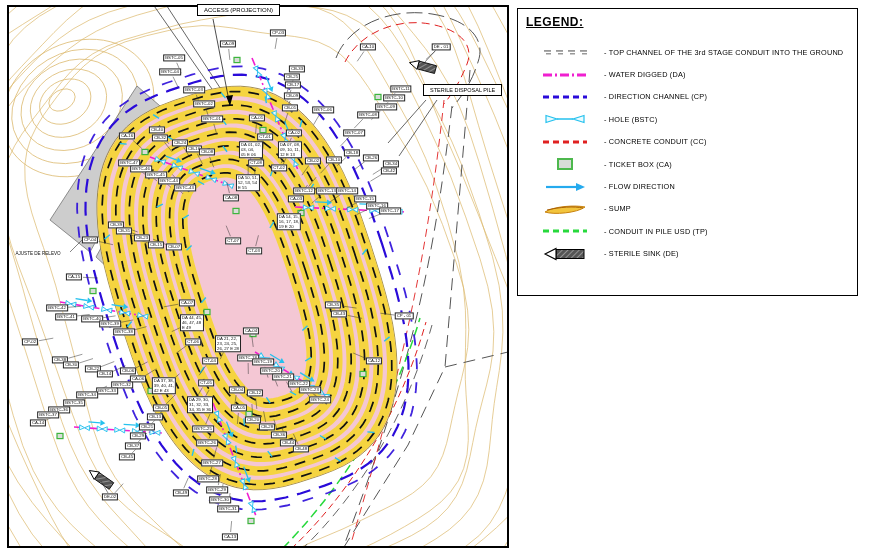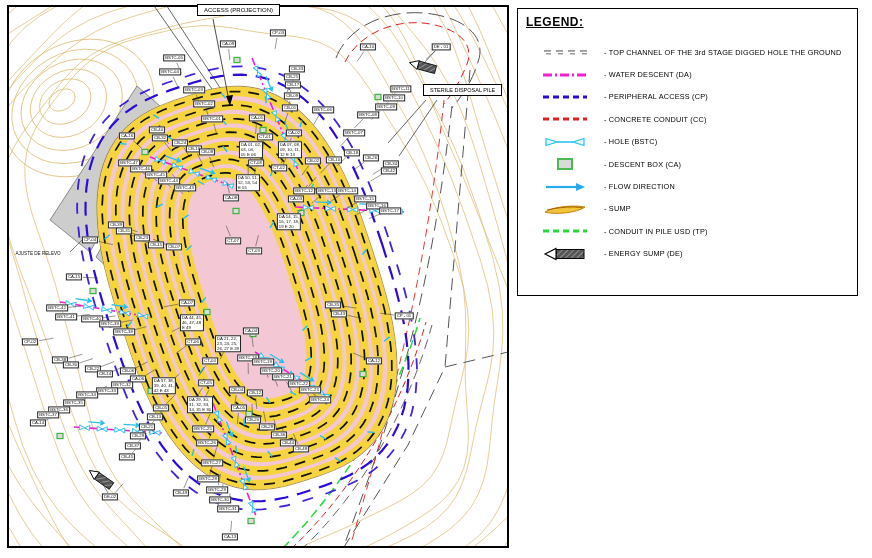--- a/index.html
+++ b/index.html
@@ -610,63 +610,63 @@
               <rect x="2" y="5" width="7" height="1.8" fill="#999999"></rect>
               <rect x="4" y="8" width="5" height="1.5" fill="#999999"></rect>
               <rect x="14" y="5" width="7" height="1.8" fill="#999999"></rect>
               <rect x="16" y="8" width="5" height="1.5" fill="#999999"></rect>
               <rect x="26" y="5" width="7" height="1.8" fill="#999999"></rect>
               <rect x="28" y="8" width="5" height="1.5" fill="#999999"></rect>
               <rect x="38" y="5" width="7" height="1.8" fill="#999999"></rect>
               <rect x="40" y="8" width="5" height="1.5" fill="#999999"></rect>
             </svg>
           </span>
-          <span class="legend-lbl">- TOP CHANNEL OF THE 3rd STAGE DIGGED HOLE THE GROUND</span>
+          <span class="legend-lbl">- TOP CHANNEL OF THE 3rd STAGE CONDUIT INTO THE GROUND</span>
         </div>
         <div class="legend-row">
           <span class="legend-icn">
             <svg width="46" height="14">
               <line x1="1" y1="7" x2="45" y2="7" stroke="#f01fd0" stroke-width="3.2" stroke-dasharray="9 3 2 3"></line>
             </svg>
           </span>
-          <span class="legend-lbl">- WATER DESCENT (DA)</span>
+          <span class="legend-lbl">- WATER DIGGED (DA)</span>
         </div>
         <div class="legend-row">
           <span class="legend-icn">
             <svg width="46" height="14">
               <line x1="1" y1="7" x2="45" y2="7" stroke="#2a0bd9" stroke-width="3.2" stroke-dasharray="6 4"></line>
             </svg>
           </span>
-          <span class="legend-lbl">- PERIPHERAL ACCESS (CP)</span>
-        </div>
-        <div class="legend-row">
-          <span class="legend-icn">
-            <svg width="46" height="14">
-              <line x1="1" y1="7" x2="45" y2="7" stroke="#e02020" stroke-width="3.2" stroke-dasharray="6 4"></line>
-            </svg>
-          </span>
-          <span class="legend-lbl">- CONCRETE CONDUIT (CC)</span>
+          <span class="legend-lbl">- DIRECTION CHANNEL (CP)</span>
         </div>
         <div class="legend-row">
           <span class="legend-icn">
             <svg width="46" height="14">
               <path d="M4,3.5 L15,7 L4,10.5 Z" fill="#e8fbff" stroke="#25c1ee" stroke-width="1.2"></path>
               <path d="M42,3.5 L31,7 L42,10.5 Z" fill="#e8fbff" stroke="#25c1ee" stroke-width="1.2"></path>
               <line x1="15" y1="7" x2="31" y2="7" stroke="#25c1ee" stroke-width="1.5"></line>
             </svg>
           </span>
           <span class="legend-lbl">- HOLE (BSTC)</span>
         </div>
         <div class="legend-row">
           <span class="legend-icn">
             <svg width="46" height="14">
+              <line x1="1" y1="7" x2="45" y2="7" stroke="#e02020" stroke-width="3.2" stroke-dasharray="6 4"></line>
+            </svg>
+          </span>
+          <span class="legend-lbl">- CONCRETE CONDUIT (CC)</span>
+        </div>
+        <div class="legend-row">
+          <span class="legend-icn">
+            <svg width="46" height="14">
               <rect x="16" y="2" width="14" height="10" fill="#d8dcd8" stroke="#4db84d" stroke-width="2"></rect>
             </svg>
           </span>
-          <span class="legend-lbl">- DESCENT BOX (CA)</span>
+          <span class="legend-lbl">- TICKET BOX (CA)</span>
         </div>
         <div class="legend-row">
           <span class="legend-icn">
             <svg width="46" height="14">
               <line x1="4" y1="7" x2="34" y2="7" stroke="#25aaee" stroke-width="2.2"></line>
               <path d="M34,3 L43,7 L34,11 Z" fill="#25aaee"></path>
             </svg>
           </span>
           <span class="legend-lbl">- FLOW DIRECTION</span>
         </div>
@@ -687,17 +687,17 @@
           </span>
           <span class="legend-lbl">- CONDUIT IN PILE USD (TP)</span>
         </div>
         <div class="legend-row">
           <span class="legend-icn">
             <svg width="46" height="14">
               <rect x="14" y="2.5" width="28" height="9" fill="url(#hatch)" stroke="#000" stroke-width="1"></rect>
               <path d="M3,7 L14,1.5 L14,12.5 Z" fill="#fff" stroke="#000" stroke-width="1.1"></path>
             </svg>
           </span>
-          <span class="legend-lbl">- ENERGY SUMP (DE)</span>
+          <span class="legend-lbl">- STERILE SINK (DE)</span>
         </div>
       </div>
   </div>
 </div>
 
 </body></html>

